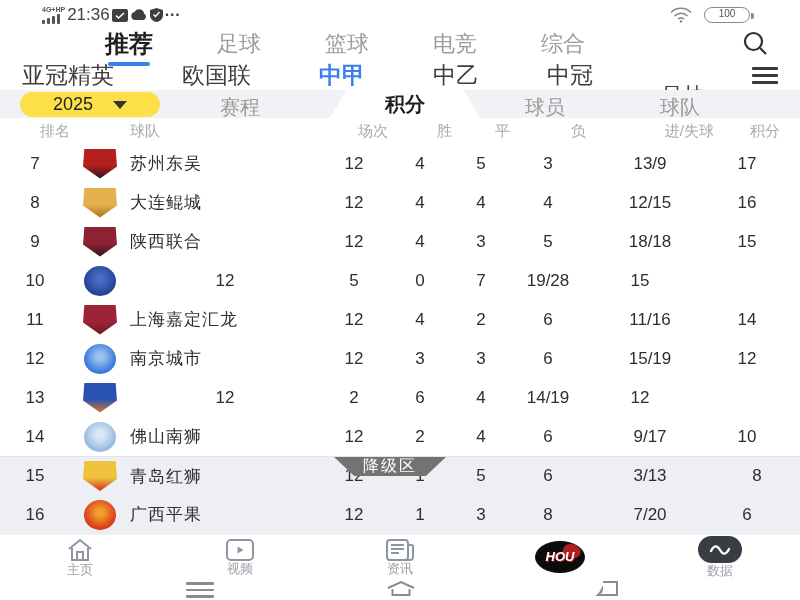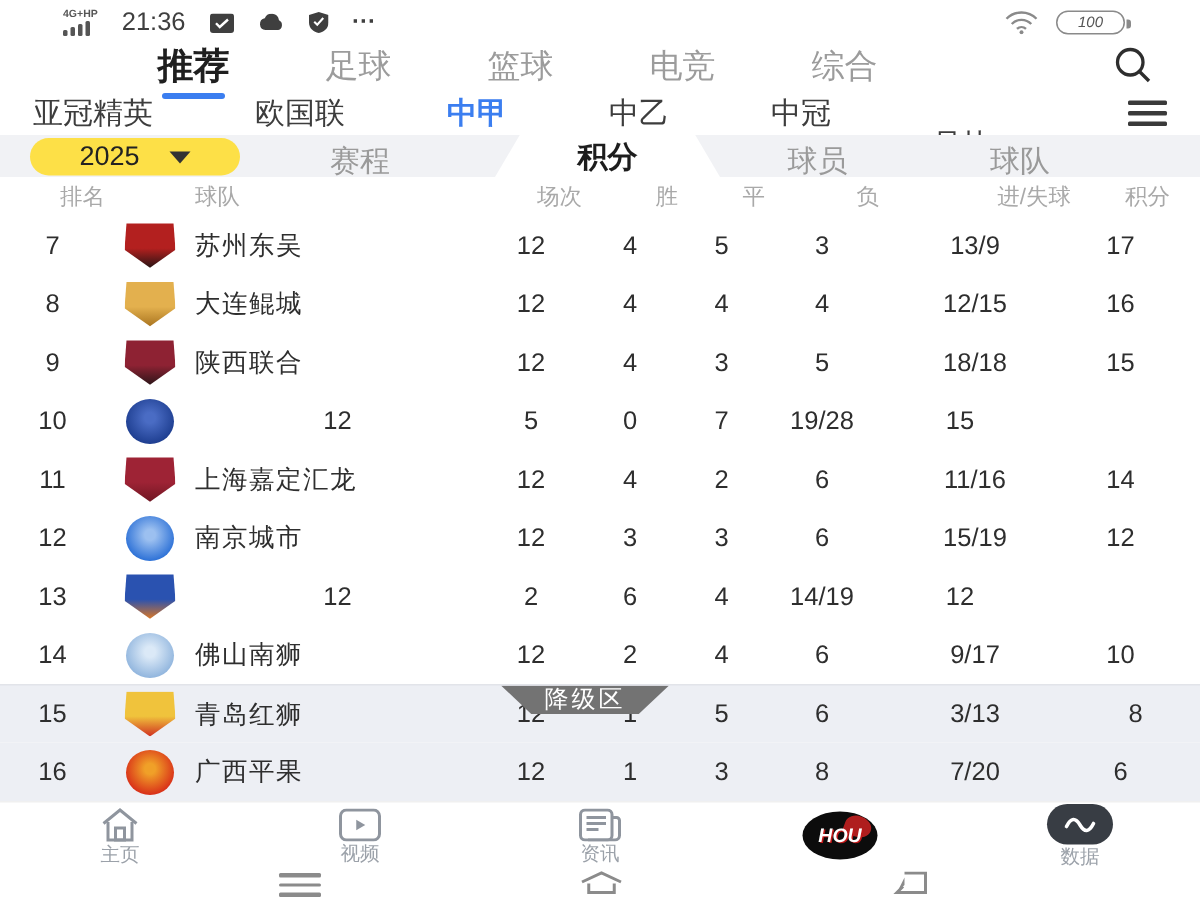--- a/index.html
+++ b/index.html
@@ -1,45 +1,45 @@
 <!DOCTYPE html>
 <html><head>
 <meta charset="utf-8">
 <style>
   * { margin:0; padding:0; box-sizing:border-box; }
   html,body { width:800px; height:600px; overflow:hidden; background:#fff;
     font-family:"Liberation Sans","DejaVu Sans",sans-serif; }
 
   
   .statusbar { height:28px; display:flex; align-items:center; padding:2px 50px 0 42px; color:#4a4a4a; }
-  .sb-left { display:flex; align-items:center; gap:16px; }
+  .sb-left { display:flex; align-items:center; gap:2px; }
   .sb-signal { display:flex; flex-direction:column; align-items:flex-start; line-height:1; }
   .sb-net { font-size:7px; font-weight:bold; color:#555; letter-spacing:0; }
   .bars { display:flex; align-items:flex-end; gap:2px; margin-top:1px; }
   .bars i { width:3px; background:#555; border-radius:1px; display:block; }
   .bars i:nth-child(1){height:4px} .bars i:nth-child(2){height:6px}
   .bars i:nth-child(3){height:8px} .bars i:nth-child(4){height:10px}
   .sb-time { font-size:17px; color:#3f3f3f; }
   .sb-ico { font-size:13px; color:#3f3f3f; line-height:1; }
   .sb-right { margin-left:auto; display:flex; align-items:center; gap:12px; }
   .battery { width:46px; height:16px; border:1.5px solid #8a8a8a; border-radius:8px;
-    display:flex; align-items:center; justify-content:center; font-size:10px; color:#555; position:relative;font-style:italic; }
+    display:flex; align-items:flex-start; justify-content:center; font-size:10px; color:#555; position:relative; }
   .battery:after { content:""; position:absolute; right:-5px; top:5px; width:3px; height:6px; background:#8a8a8a; border-radius:0 2px 2px 0; }
 
   
   .mainnav { height:32px; display:flex; align-items:center; padding-left:105px; gap:64px; position:relative; }
   .mn-item { font-size:22px; color:#9c9c9c; white-space:nowrap; position:relative; }
   .mn-item.active { font-size:24px; font-weight:bold; color:#1f1f1f; }
   .mn-item.active:after { content:""; position:absolute; left:50%; transform:translateX(-50%);
     bottom:-6px; width:42px; height:4px; border-radius:2px; background:var(--accent); }
   .mn-search { position:absolute; right:32px; top:2px; }
 
   
   .subnav { height:30px; display:flex; align-items:center; padding-left:22px; position:relative; overflow:hidden; }
-  .sn-item { font-size:20px; color:#3d3d3d; white-space:nowrap; margin-right:68px; }
+  .sn-item { font-size:23px; color:#3d3d3d; white-space:nowrap; margin-right:68px; }
   .sn-item.active { color:var(--accent); font-weight:bold; }
   .sn-item.cut { margin-right:0;margin-top:43px; }
   .sn-fade { position:absolute; right:52px; top:0; width:55px; height:100%;
     background:linear-gradient(90deg,rgba(255,255,255,0),#fff 70%); pointer-events:none; }
   .sn-burger { position:absolute; right:22px; top:7px; width:26px; display:flex; flex-direction:column; gap:4px; background:#fff; }
   .sn-burger i { height:3px; background:#3a3a3a; border-radius:1px; display:block; }
 
   
   .filterbar { height:28px; background:#f1f2f5; position:relative; }
   .season-pill { position:absolute; left:20px; top:2px; width:140px; height:25px; background:#fde047;

